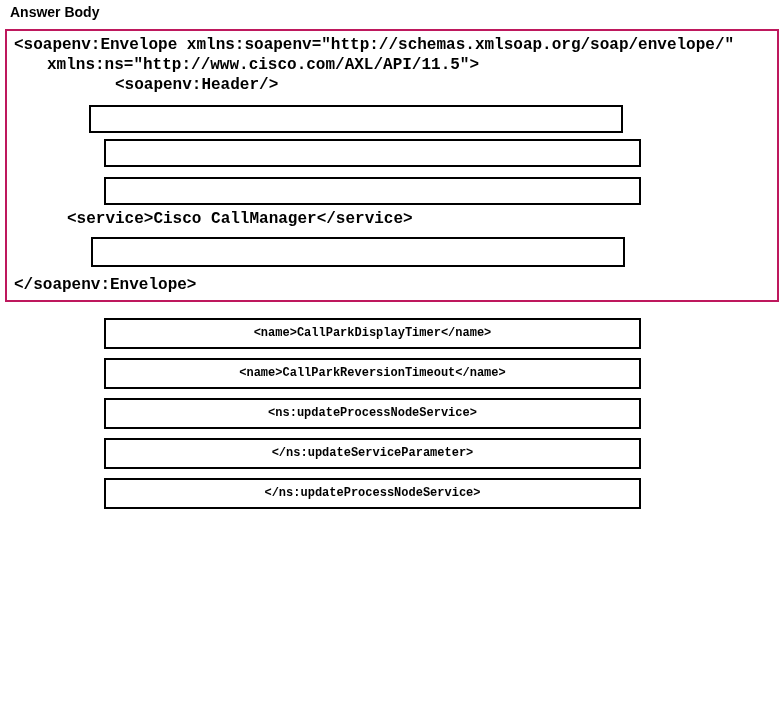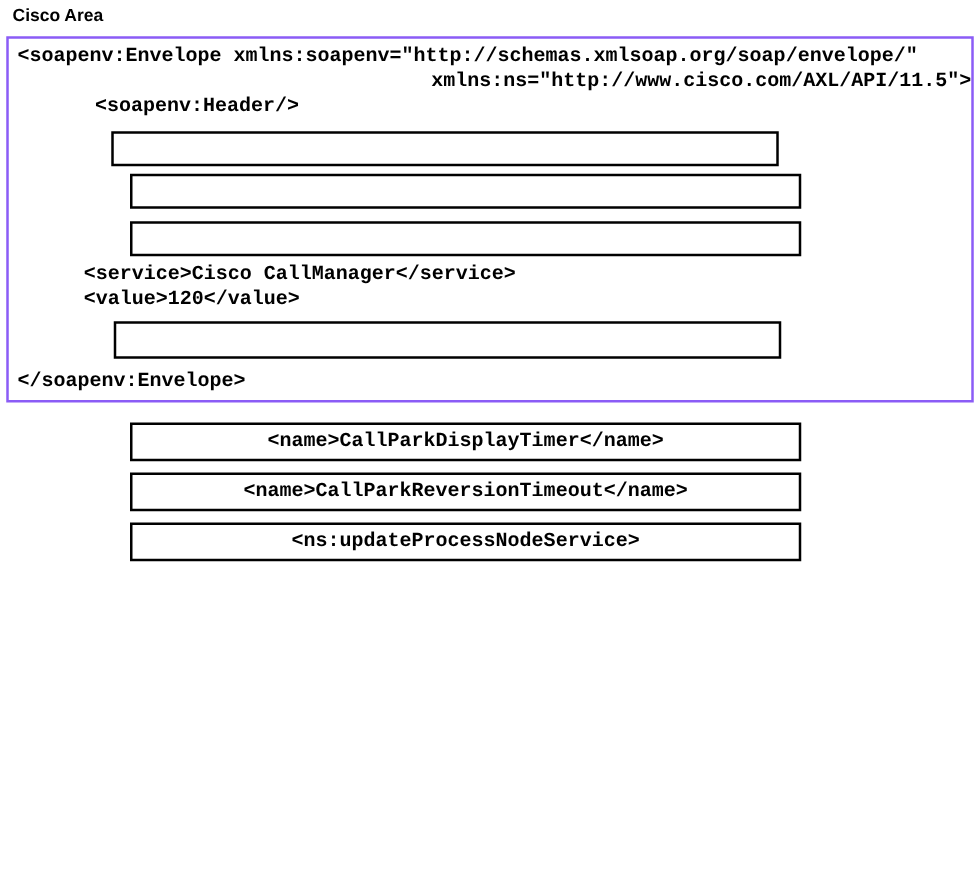--- a/index.html
+++ b/index.html
@@ -20,35 +20,35 @@
     font-family: "Liberation Sans", sans-serif;
     font-size: 14px;
     font-weight: bold;
     padding: 4px 0 0 10px;
     height: 16px;
     line-height: 16px;
   }
   .panel {
     margin: 9px 0 0 5px;
     width: 770px;
-    border: 2px solid #8b5cf6;
+    border: 2px solid #be185d;
     padding: 4px 0 5px 0;
     background: #ffffff;
   }
   .code-line {
     font-family: "Liberation Mono", "DejaVu Sans Mono", monospace;
     font-size: 16px;
     font-weight: bold;
     line-height: 20px;
     height: 20px;
     white-space: pre;
   }
   .il-0 { margin-left: 7px; }
-  .il-1 { margin-left: 40px; text-align: right; }
-  .il-2 { margin-left: 69px; }
+  .il-1 { margin-left: 40px; }
+  .il-2 { margin-left: 108px; }
   .il-3 { margin-left: 60px; }
   .drop-box {
     border: 2px solid #000000;
     background: #ffffff;
     font-family: "Liberation Mono", "DejaVu Sans Mono", monospace;
     font-size: 16px;
     font-weight: bold;
     text-align: center;
   }
   .drop-1 { width: 530px; height: 24px; line-height: 24px; margin: 10px 0 6px 82px; }
@@ -60,55 +60,56 @@
   }
   .option {
     width: 533px;
     height: 27px;
     line-height: 27px;
     border: 2px solid #000000;
     margin-bottom: 9px;
     background: #ffffff;
     text-align: center;
     font-family: "Liberation Mono", "DejaVu Sans Mono", monospace;
-    font-size: 16px;
+    font-size: 12px;
     font-weight: bold;
     white-space: pre;
     cursor: default;
   }
   .option.wide {
     width: 564px;
     margin-left: -4px;
   }
 </style>
 </head>
 <body>
 
 <div class="page">
 
-  <div class="title">Cisco Area</div>
+  <div class="title">Answer Body</div>
 
   <div class="panel">
 
     <div class="code-line il-0">&lt;soapenv:Envelope xmlns:soapenv=″http://schemas.xmlsoap.org/soap/envelope/″</div>
     <div class="code-line il-1">xmlns:ns=″http://www.cisco.com/AXL/API/11.5″&gt;</div>
     <div class="code-line il-2">&lt;soapenv:Header/&gt;</div>
 
     <div class="drop-box drop-1"></div>
     <div class="drop-box drop-2"></div>
     <div class="drop-box drop-3"></div>
 
     <div class="code-line il-3">&lt;service&gt;Cisco CallManager&lt;/service&gt;</div>
-    <div class="code-line il-3">&lt;value&gt;120&lt;/value&gt;</div>
 
     <div class="drop-box drop-4"></div>
 
     <div class="code-line il-0">&lt;/soapenv:Envelope&gt;</div>
 
   </div>
 
   <div class="options">
     <div class="option">&lt;name&gt;CallParkDisplayTimer&lt;/name&gt;</div>
     <div class="option">&lt;name&gt;CallParkReversionTimeout&lt;/name&gt;</div>
     <div class="option">&lt;ns:updateProcessNodeService&gt;</div>
+    <div class="option">&lt;/ns:updateServiceParameter&gt;</div>
+    <div class="option">&lt;/ns:updateProcessNodeService&gt;</div>
   </div>
 
 </div>
 
 </body></html>

